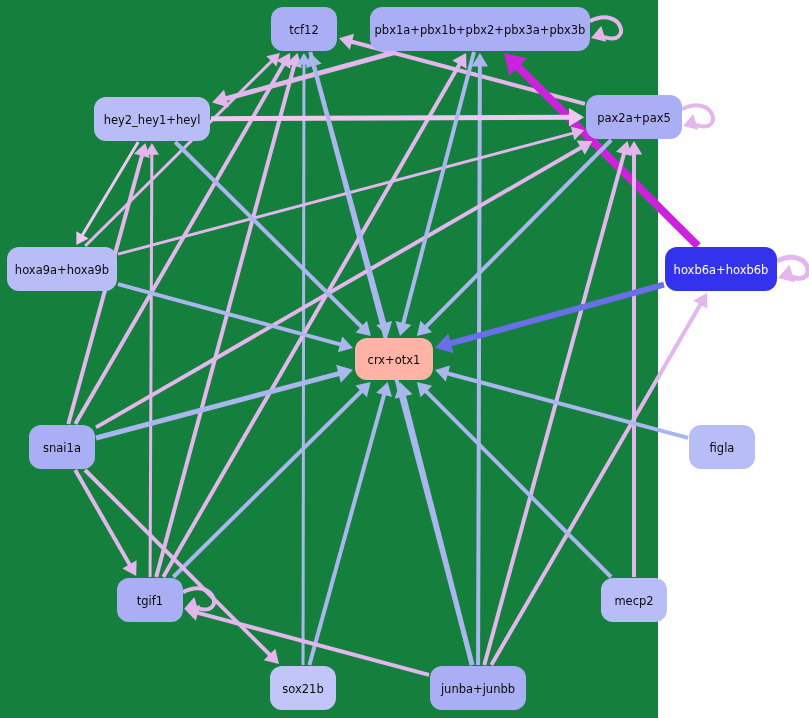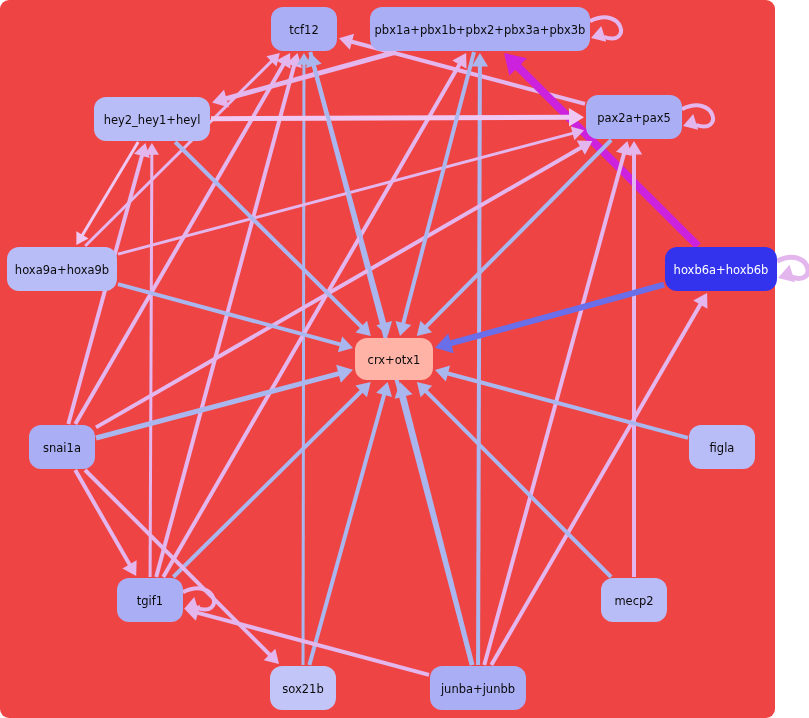--- a/index.html
+++ b/index.html
@@ -8,24 +8,23 @@
     background: #ffffff;
   }
   body {
     width: 809px;
     height: 718px;
     font-family: "DejaVu Sans", sans-serif;
     overflow: hidden;
   }
   #graph-root {
     position: relative;
-    width: 775px;
+    width: 658px;
     height: 718px;
-    background: #ef4444;
-    border-radius: 9px;
+    background: #15803d;
   }
   svg#network-svg {
     display: block;
     width: 809px;
     height: 718px;
   }
   .node-rect {
     stroke: none;
   }
   .node-label {

